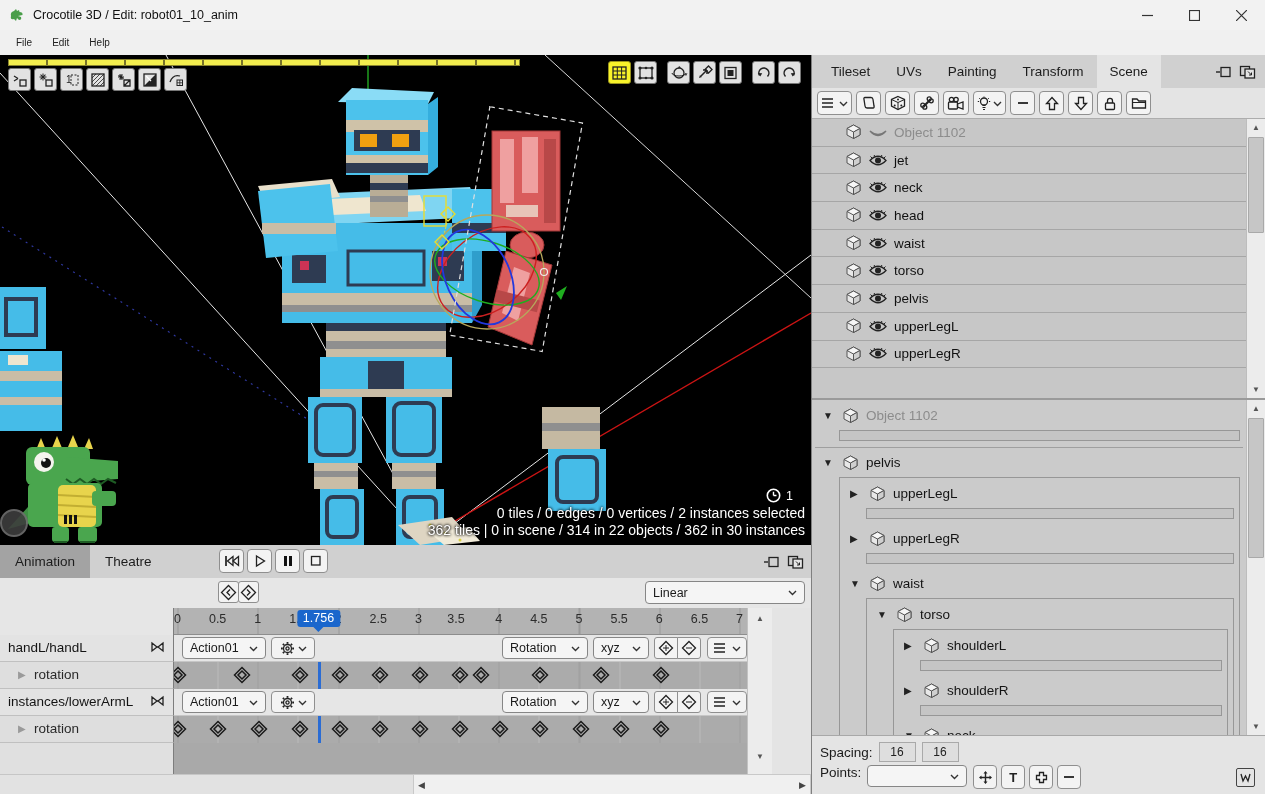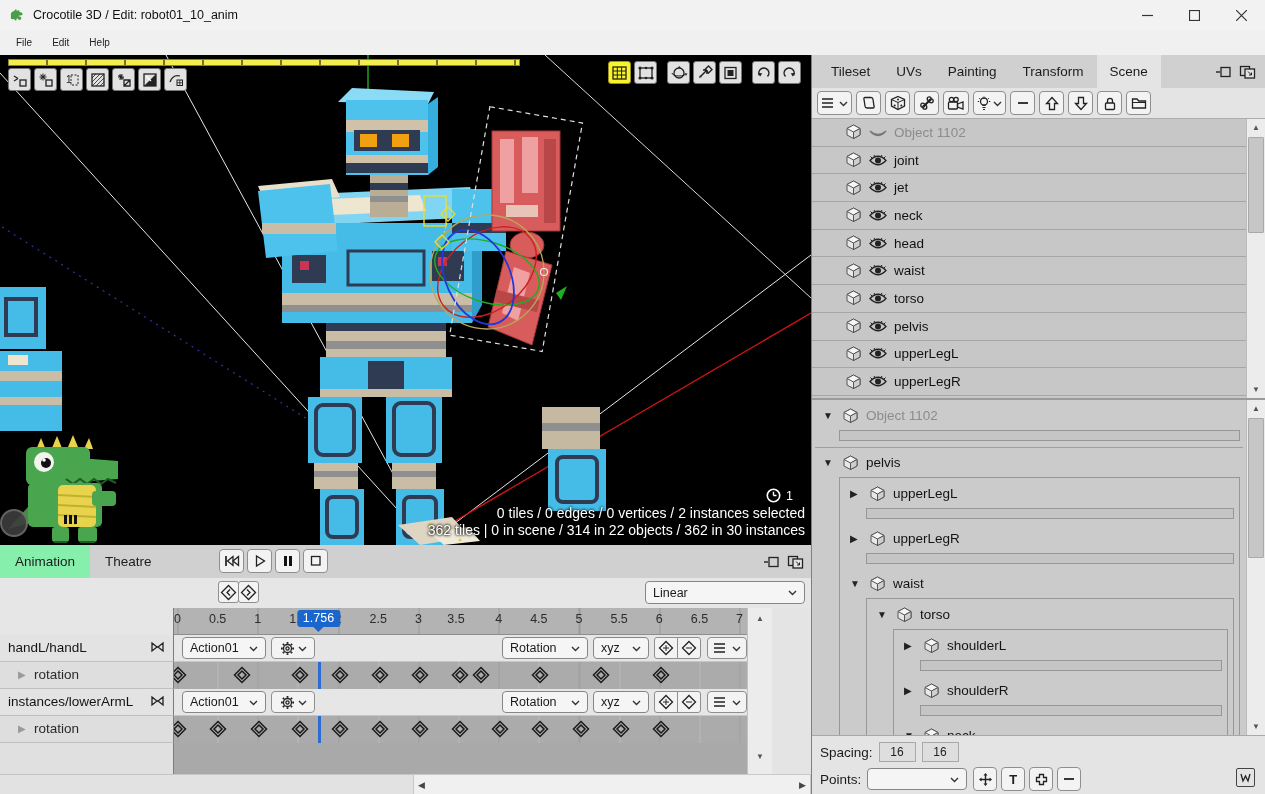--- a/index.html
+++ b/index.html
@@ -43,30 +43,30 @@
 .tree-inner{position:absolute;left:0;top:0;right:19px;padding:1px 3px 0 3px}
 .tree-block{border-bottom:1px solid #9f9f9f;padding:1px 0 0 0}
 .tree-row{height:27px;display:flex;align-items:center;gap:7px;font-size:13.5px;color:#141414;padding-left:8px}
 .tree-row .tri{width:12px;font-size:10px;color:#222;flex:none}
 .tree-row .nm.dim{color:#8c8c8c}
 .tree-children{border:1px solid #979797;background:#c5c5c5;margin:1px 3px 6px 24px;min-height:11px;padding:0}
 .tree-children.filled{padding:2px 2px 0 2px;background:#cbcbcb}
 .rp-bottom{height:59px;border-top:1px solid #a8a8a8;background:#e4e4e4;padding:3px 8px 0;font-size:13.5px;color:#1a1a1a;flex:none;position:relative}
 .spacing-row{display:flex;align-items:center;gap:6px;height:26px}
 .spin-input{width:37px;height:20px;background:#dedede;border:1px solid #a9a9a9;text-align:center;font-size:12px;line-height:18px;color:#222}
-.points-row{display:flex;align-items:center;gap:6px;height:28px}
+.points-row{display:flex;align-items:flex-start;gap:6px;height:28px}
 .pt-select{width:100px;height:22px}
 .select{background:#f5f5f5;border:1px solid #868686;border-radius:4px;display:inline-flex;align-items:center;justify-content:space-between;padding:0 7px;font-size:12.5px;color:#1a1a1a}
 .chv{width:9px;height:9px;flex:none}
 .pt-btn{width:24px;height:24px;font-weight:bold;font-size:13px}
 .wrap-btn{position:absolute;right:10px;top:32px;width:19px;height:19px;border:1px solid #444;display:flex;align-items:center;justify-content:center;font-size:10px;color:#222;border-radius:2px}
 .bottom-panel{height:249px;background:#e4e4e4;display:flex;flex-direction:column}
 .anim-tabs{height:33px;background:#d0d0d0;display:flex;position:relative;flex:none}
 .anim-tab{padding:0 15px;display:flex;align-items:center;font-size:13.5px;color:#1c1c1c}
-.anim-tab.active{background:#86efac}
+.anim-tab.active{background:#a3a3a3}
 .transport{position:absolute;left:219px;top:4px;display:flex;gap:3px}
 .tr-btn{width:25px;height:24px}
 .keynav-row{height:30px;background:#e6e6e6;position:relative;flex:none}
 .keynav{position:absolute;left:218px;top:3px;display:flex}
 .kn-btn{width:21px;height:22px;border-radius:3px}
 .kn-btn+.kn-btn{margin-left:-1px}
 .interp-select{position:absolute;left:645px;top:3px;width:160px;height:23px}
 .tl-grid{flex:1;display:flex;flex-direction:column}
 .tl-row{display:flex;flex:none}
 .cell-left{width:174px;border-right:1px solid #7d7d7d;background:#e3e3e3;position:relative}
@@ -1026,38 +1026,20 @@
                 <polygon points="8.5,8 15,4.5 15,11 8.5,14.5" fill="#cfcfcf" stroke="#555"></polygon>
                 <line x1="8.5" y1="8" x2="8.5" y2="14.5" stroke="#555"></line>
               </svg>
             </span>
    <span>
               <svg width="18" height="13" viewBox="0 0 18 13">
                 <path d="M1,5 Q9,12 17,5 Q14,9.5 9,9.5 Q4,9.5 1,5 Z" fill="none" stroke="#777" stroke-width="1.3"></path>
               </svg>
             </span>
    <span class="nm dim">Object 1102</span>
-          </div>
-          <div class="list-row">
-   <span>
-              <svg width="17" height="16" viewBox="0 0 17 16">
-                <polygon points="8.5,1 15,4.5 15,11 8.5,14.5 2,11 2,4.5" fill="#e8e8e8" stroke="#555"></polygon>
-                <polygon points="2,4.5 8.5,8 15,4.5 8.5,1" fill="#f6f6f6" stroke="#555"></polygon>
-                <polygon points="8.5,8 15,4.5 15,11 8.5,14.5" fill="#cfcfcf" stroke="#555"></polygon>
-                <line x1="8.5" y1="8" x2="8.5" y2="14.5" stroke="#555"></line>
-              </svg>
-            </span>
-   <span>
-              <svg width="18" height="13" viewBox="0 0 18 13">
-                <path d="M1,6.5 Q9,-2 17,6.5 Q9,15 1,6.5 Z" fill="none" stroke="#222" stroke-width="1.3"></path>
-                <circle cx="9" cy="6.5" r="3" fill="#222"></circle>
-                <path d="M3,4 L1.5,2.5 M6,2.5 L5,1 M12,2.5 L13,1 M15,4 L16.5,2.5" stroke="#222"></path>
-              </svg>
-            </span>
-   <span class="nm">joint</span>
           </div>
           <div class="list-row">
    <span>
               <svg width="17" height="16" viewBox="0 0 17 16">
                 <polygon points="8.5,1 15,4.5 15,11 8.5,14.5 2,11 2,4.5" fill="#e8e8e8" stroke="#555"></polygon>
                 <polygon points="2,4.5 8.5,8 15,4.5 8.5,1" fill="#f6f6f6" stroke="#555"></polygon>
                 <polygon points="8.5,8 15,4.5 15,11 8.5,14.5" fill="#cfcfcf" stroke="#555"></polygon>
                 <line x1="8.5" y1="8" x2="8.5" y2="14.5" stroke="#555"></line>
               </svg>
             </span>

